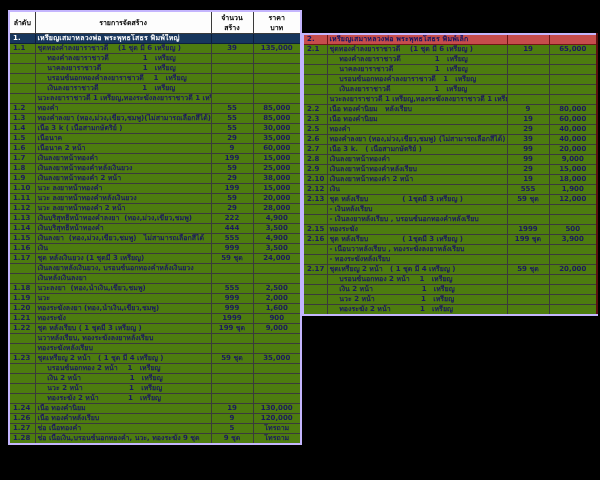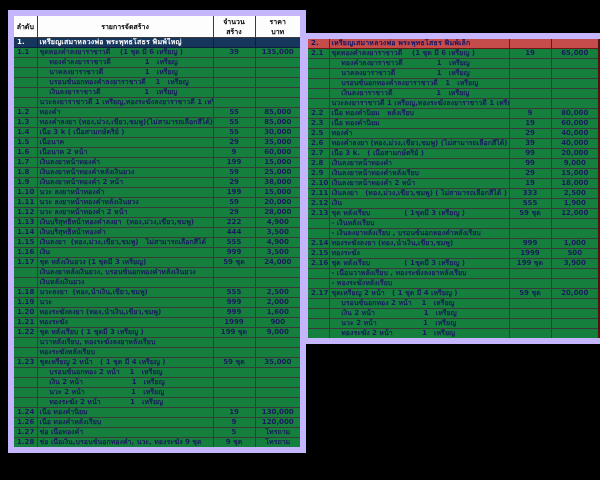--- a/index.html
+++ b/index.html
@@ -7,22 +7,22 @@
     width:600px;height:480px;
     background:var(--page-bg,#000);
     position:relative;overflow:hidden;
     font-family:"DejaVu Sans","Liberation Sans",sans-serif;
   }
   .canvas{position:absolute;inset:0;}
   table.sheet{
     position:absolute;
     border-collapse:collapse;
     table-layout:fixed;
-    background:#15803d;
-    border:6px solid #c4b5fd;
+    background:#4d7c0f;
+    border:2px solid #c4b5fd;
   }
   table.sheet.left{left:8px;top:10px;width:292px;}
   table.sheet.right{left:302px;top:33px;width:294px;border-right:2px solid #5a0f0f;}
   td,th{
     border:1px solid #3a3a3a;
     font-size:7px;
     line-height:9px;
     height:9px;
     padding:0 2px;
     overflow:hidden;
@@ -223,21 +223,21 @@
           <td class="cell-price">24,000</td>
         </tr>
         <tr>
           <td class="cell-no"></td>
           <td class="cell-item">เงินลงยาหลังเงินยวง, บรอนซ์นอกทองคำหลังเงินยวง</td>
           <td class="cell-qty"></td>
           <td class="cell-price"></td>
         </tr>
         <tr>
           <td class="cell-no"></td>
-          <td class="cell-item">เงินหลังเงินยวง</td>
+          <td class="cell-item">เงินหลังเงินลงยา</td>
           <td class="cell-qty"></td>
           <td class="cell-price"></td>
         </tr>
         <tr>
           <td class="cell-no">1.18</td>
           <td class="cell-item">นวะลงยา  (ทอง,น้ำเงิน,เขียว,ชมพู)</td>
           <td class="cell-qty">555</td>
           <td class="cell-price">2,500</td>
         </tr>
         <tr>
@@ -427,26 +427,20 @@
           <td class="cell-qty">29</td>
           <td class="cell-price">15,000</td>
         </tr>
         <tr>
           <td class="cell-no">2.10</td>
           <td class="cell-item">เงินลงยาหน้าทองคำ 2 หน้า</td>
           <td class="cell-qty">19</td>
           <td class="cell-price">18,000</td>
         </tr>
         <tr>
-          <td class="cell-no">2.11</td>
-          <td class="cell-item">เงินลงยา   (ทอง,ม่วง,เขียว,ชมพู) ( ไม่สามารถเลือกสีได้ )</td>
-          <td class="cell-qty">333</td>
-          <td class="cell-price">2,500</td>
-        </tr>
-        <tr>
           <td class="cell-no">2.12</td>
           <td class="cell-item">เงิน</td>
           <td class="cell-qty">555</td>
           <td class="cell-price">1,900</td>
         </tr>
         <tr>
           <td class="cell-no">2.13</td>
           <td class="cell-item">ชุด หลังเรียบ              ( 1ชุดมี 3 เหรียญ )</td>
           <td class="cell-qty">59 ชุด</td>
           <td class="cell-price">12,000</td>
@@ -455,26 +449,20 @@
           <td class="cell-no"></td>
           <td class="cell-item">- เงินหลังเรียบ</td>
           <td class="cell-qty"></td>
           <td class="cell-price"></td>
         </tr>
         <tr>
           <td class="cell-no"></td>
           <td class="cell-item">- เงินลงยาหลังเรียบ , บรอนซ์นอกทองคำหลังเรียบ</td>
           <td class="cell-qty"></td>
           <td class="cell-price"></td>
-        </tr>
-        <tr>
-          <td class="cell-no">2.14</td>
-          <td class="cell-item">ทองระฆังลงยา (ทอง,น้ำเงิน,เขียว,ชมพู)</td>
-          <td class="cell-qty">999</td>
-          <td class="cell-price">1,000</td>
         </tr>
         <tr>
           <td class="cell-no">2.15</td>
           <td class="cell-item">ทองระฆัง</td>
           <td class="cell-qty">1999</td>
           <td class="cell-price">500</td>
         </tr>
         <tr>
           <td class="cell-no">2.16</td>
           <td class="cell-item">ชุด หลังเรียบ              ( 1ชุดมี 3 เหรียญ )</td>

